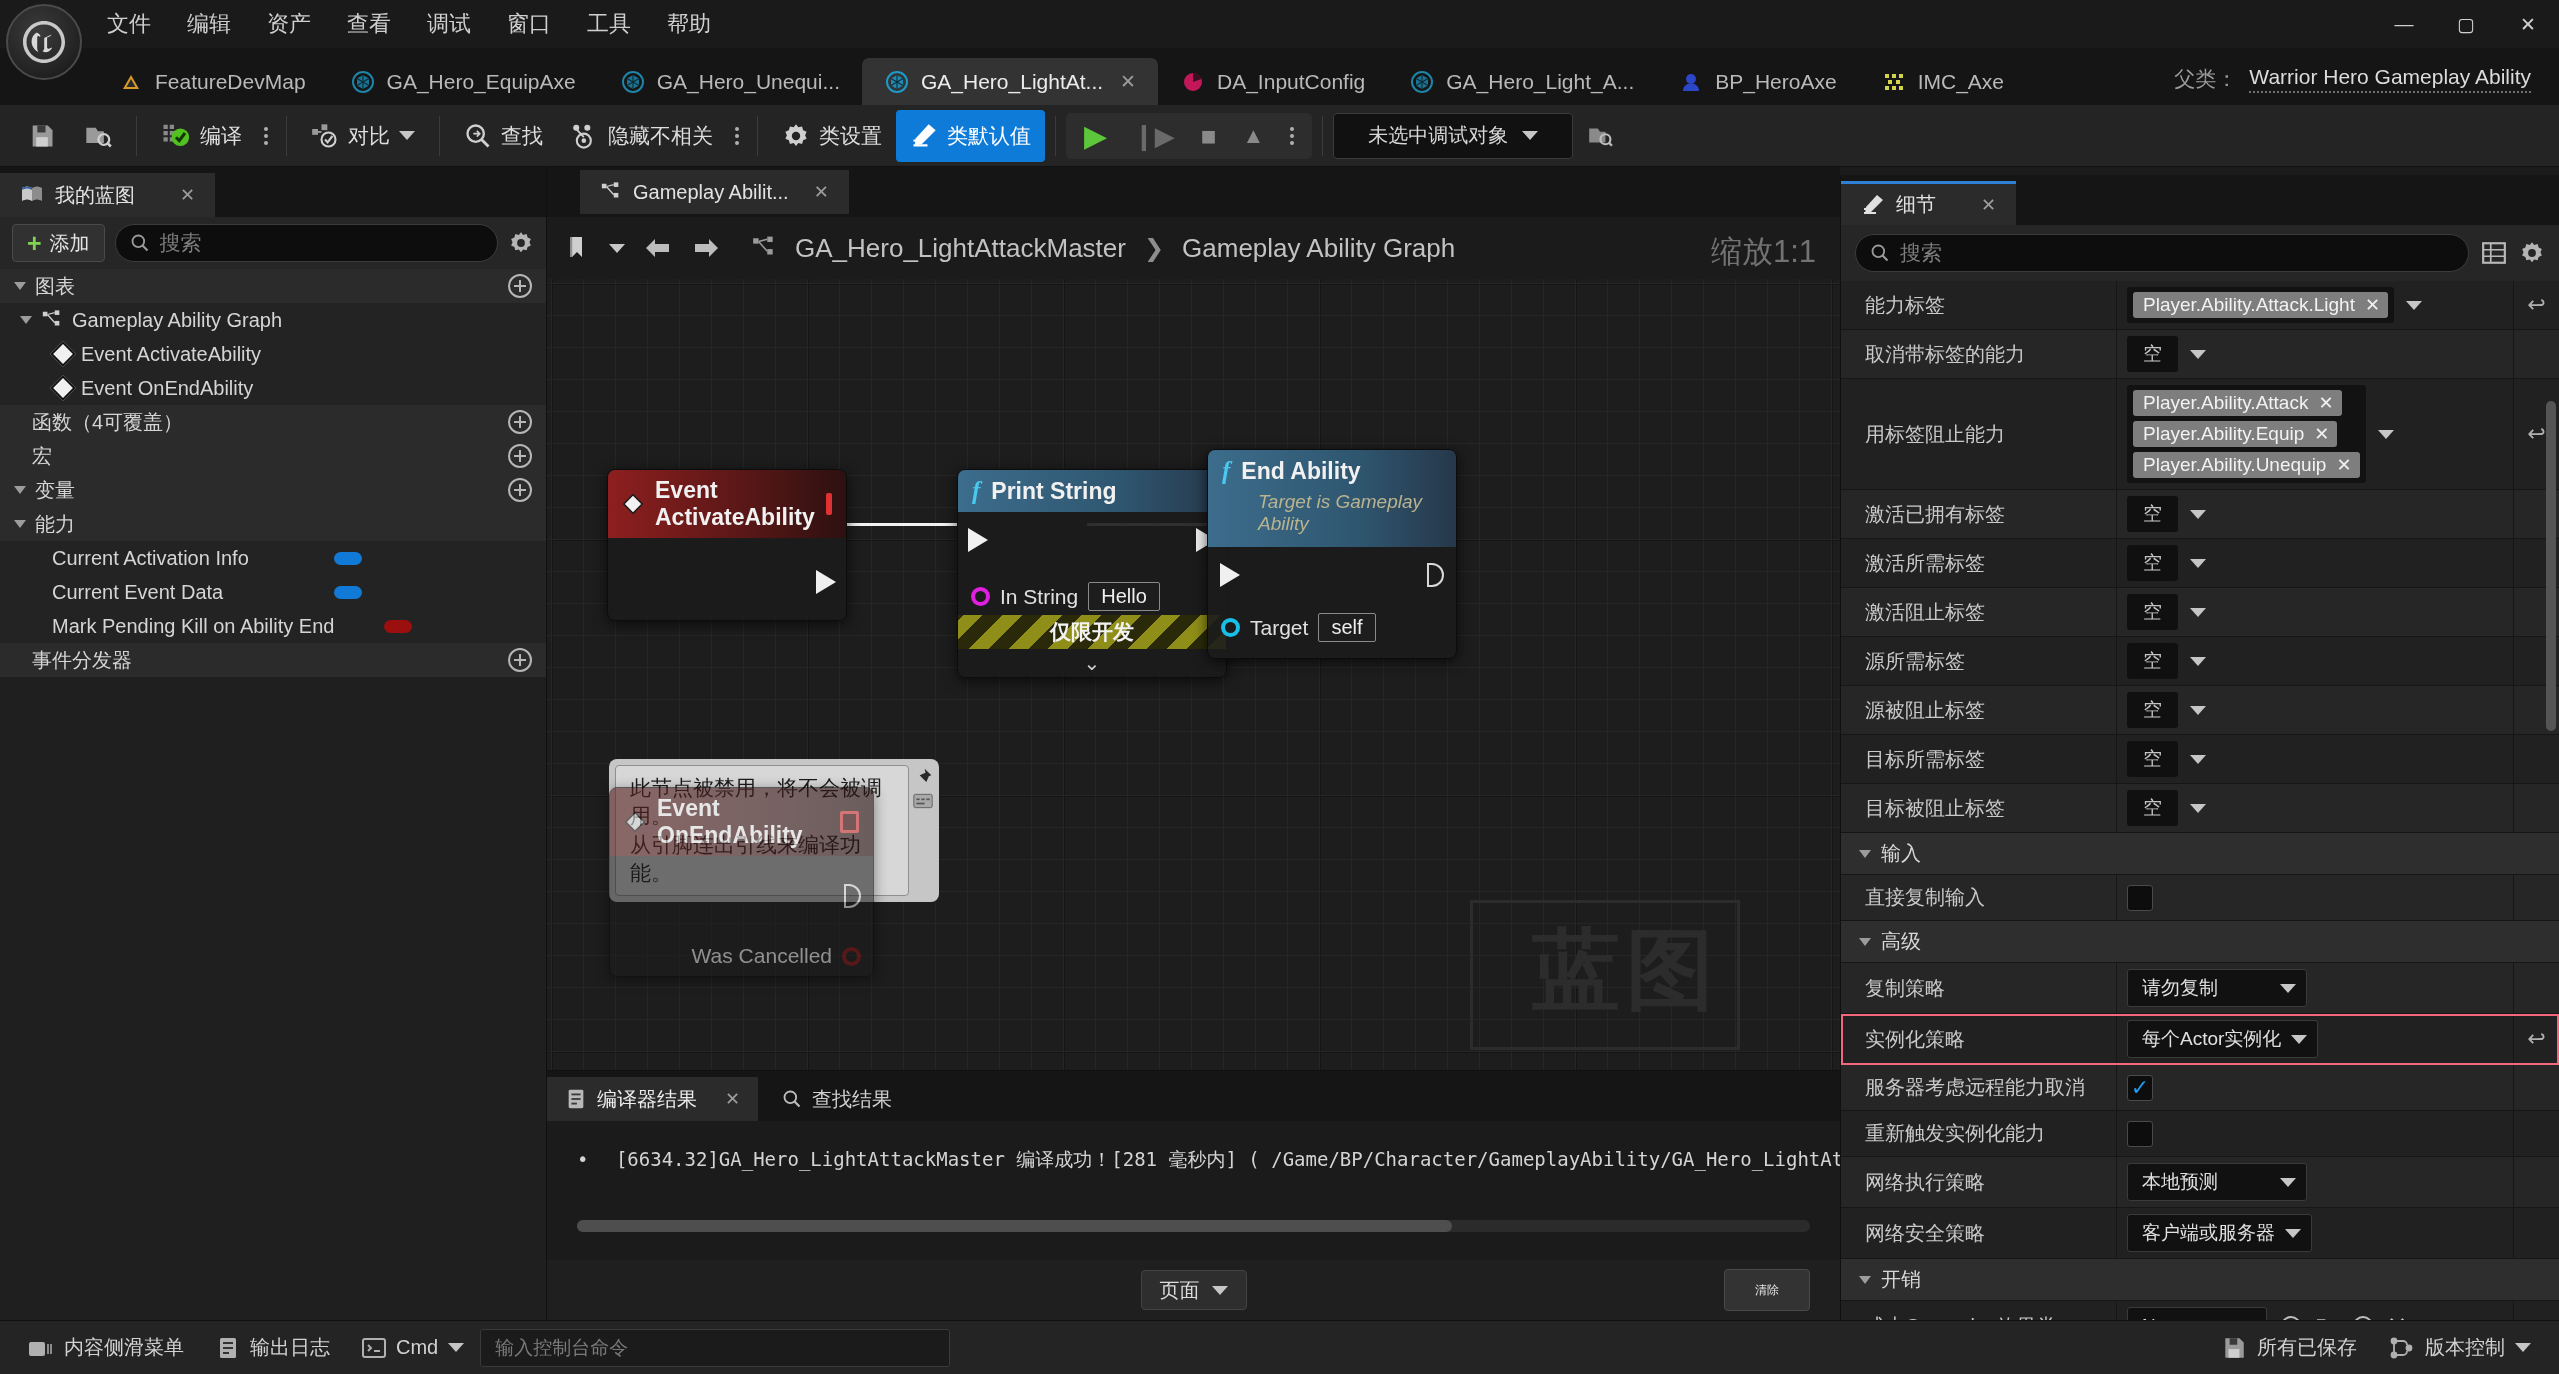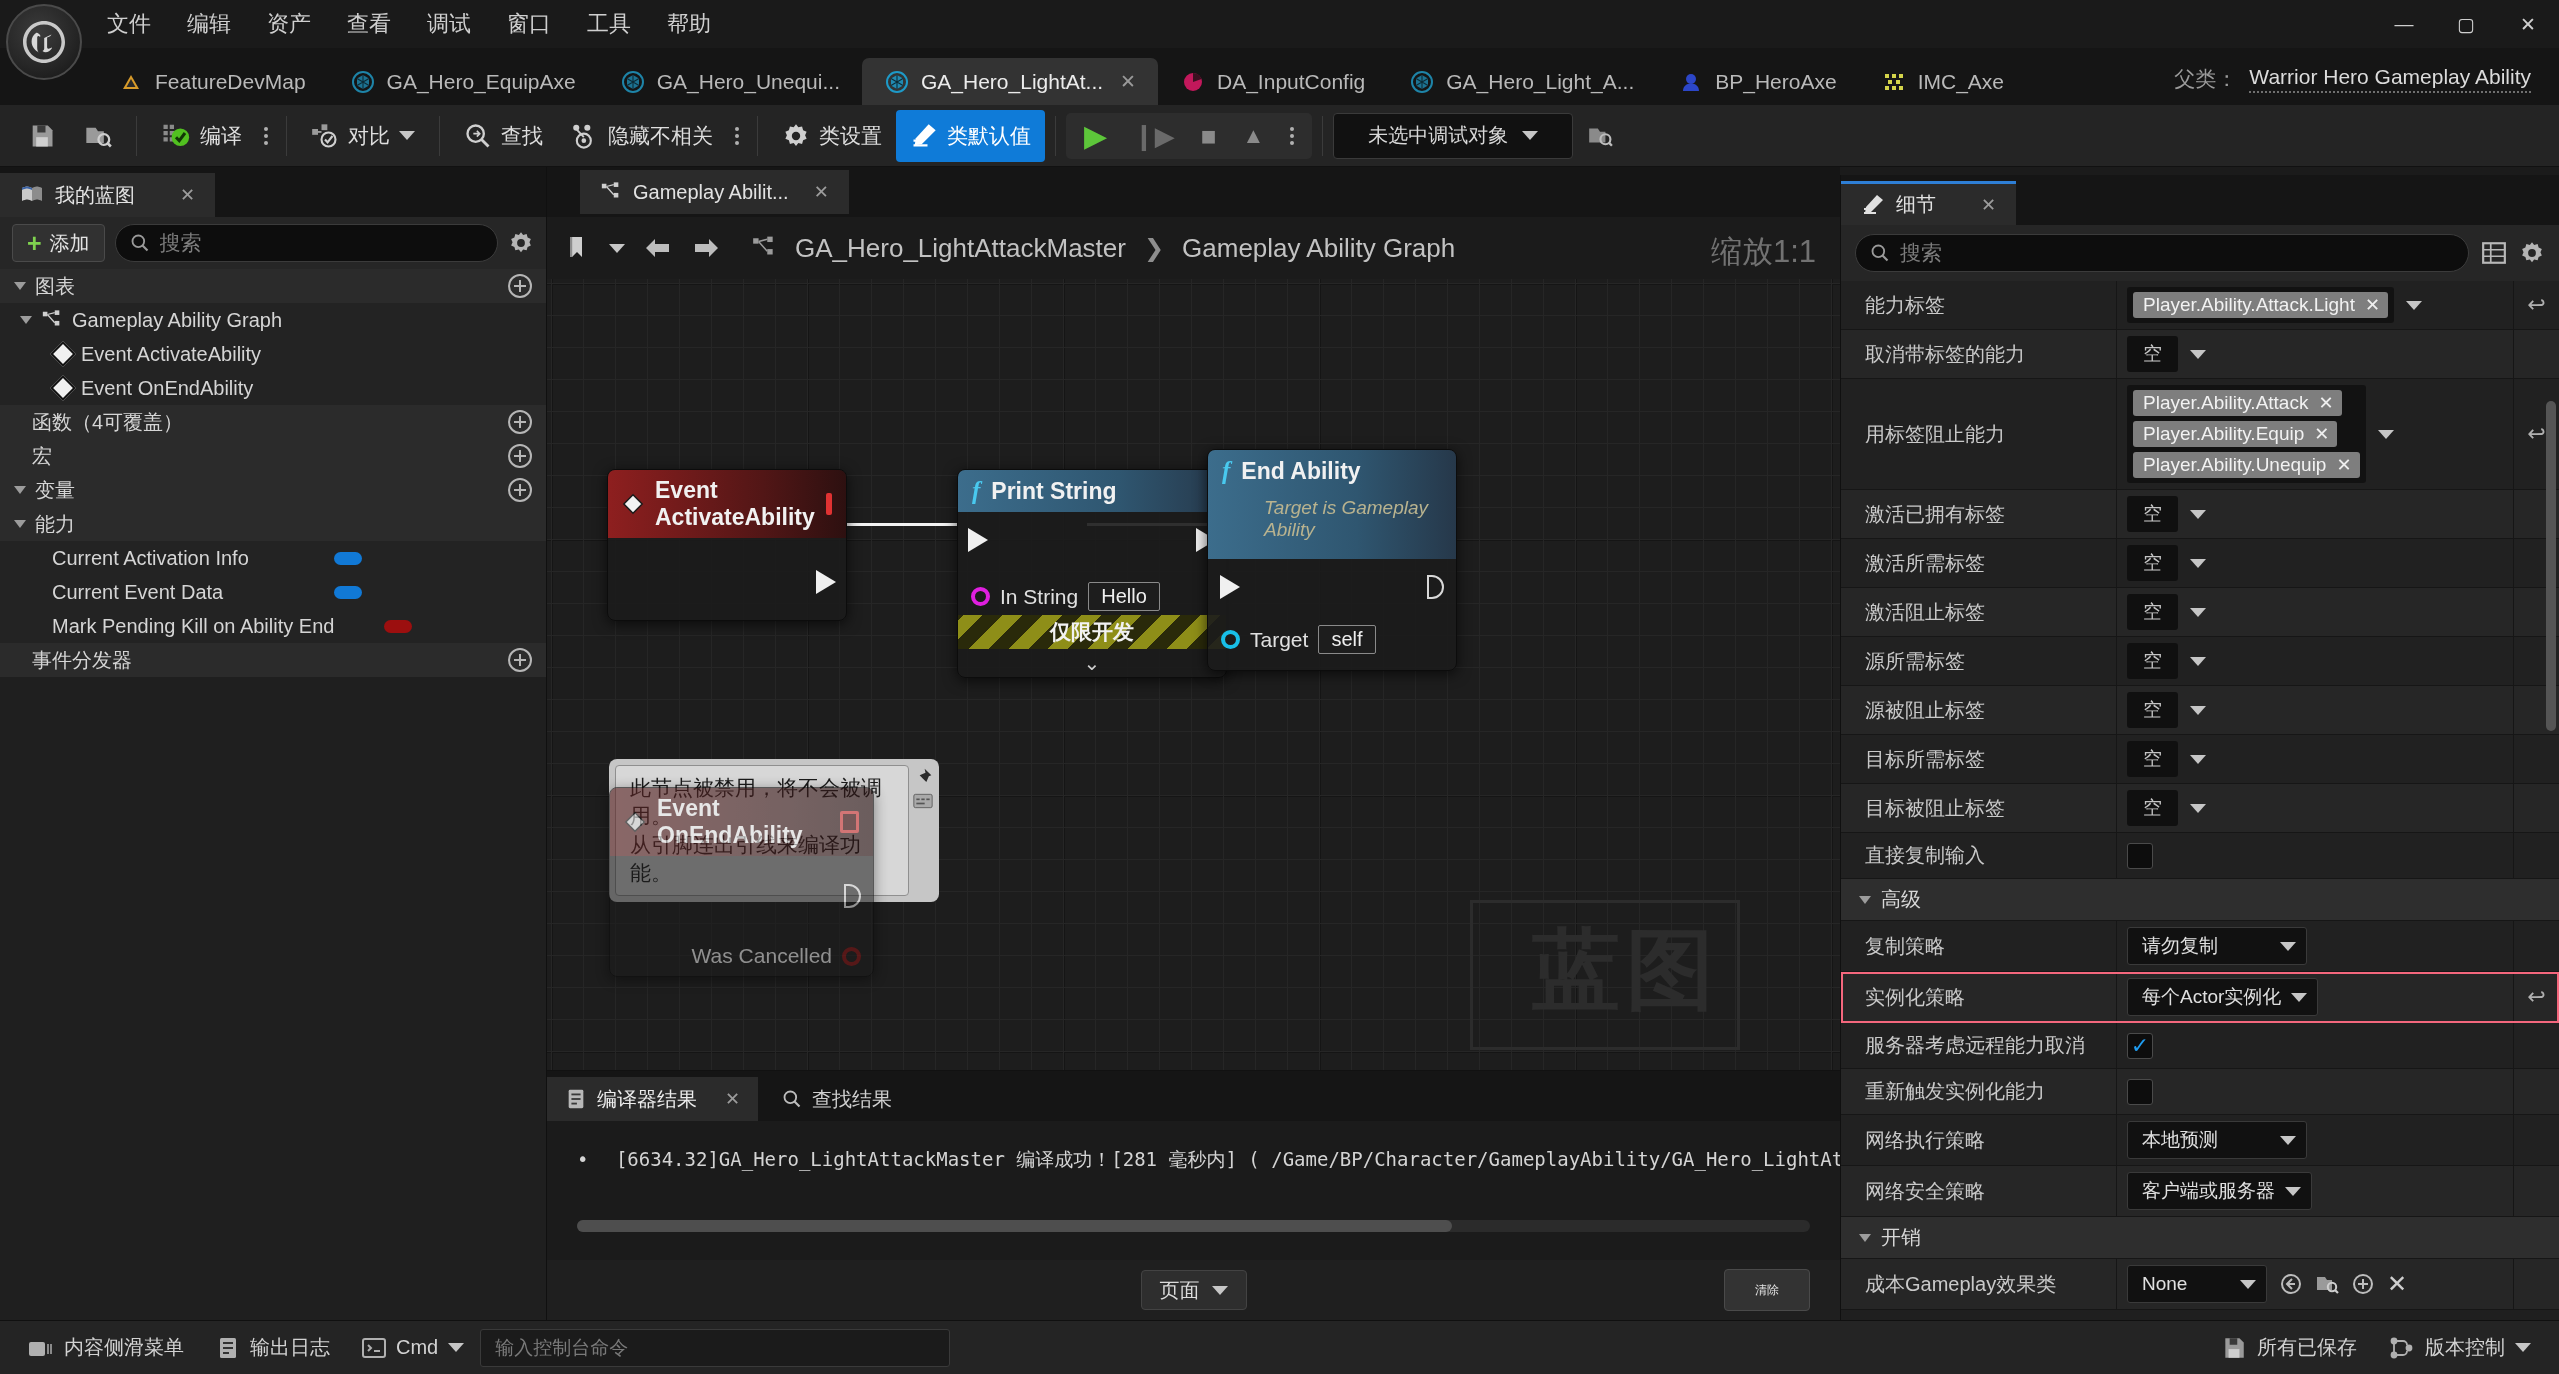--- a/index.html
+++ b/index.html
@@ -630,21 +630,21 @@
               <div class="chev">⌄</div>
             </div>
           </div>
 
           <div class="node" style="left:660px; top:170px; width:250px;">
             <div class="nodehead blue" style="padding-bottom:2px;">
               <span style="color:#49c9ef;font-size:25px;font-style:italic;font-family:'Liberation Serif',serif">f</span>
               <span>End Ability</span>
             </div>
             <div class="nodehead blue" style="border-radius:0;padding-top:0;padding-bottom:8px;">
-              <span class="nodesub" style="padding:0 0 0 32px;margin:10px;">Target is Gameplay Ability</span>
+              <span class="nodesub" style="padding:0 0 0 32px;margin:4px;">Target is Gameplay Ability</span>
             </div>
             <div class="nodebody">
               <div style="display:flex;justify-content:space-between;align-items:center;padding:6px 12px 22px 12px;">
                 <span class="execpin"></span>
                 <span class="execpin hollow"></span>
               </div>
               <div class="pinrow">
                 <span class="dotpin cyan"></span>
                 <span>Target</span>
                 <span class="valbox">self</span>
@@ -885,20 +885,24 @@
 
         <div class="drow">
           <div class="dlabel">目标被阻止标签</div>
           <div class="dval">
             <span class="emptybox">空</span>
             <span class="chevd"></span>
           </div>
           <div class="dreset"></div>
         </div>
 
+        <div class="drow dsection">
+          <span class="arrow down"></span>
+          <span>输入</span>
+        </div>
 
         <div class="drow">
           <div class="dlabel">直接复制输入</div>
           <div class="dval">
             <span class="chk"></span>
           </div>
           <div class="dreset"></div>
         </div>
 
         <div class="drow dsection">

